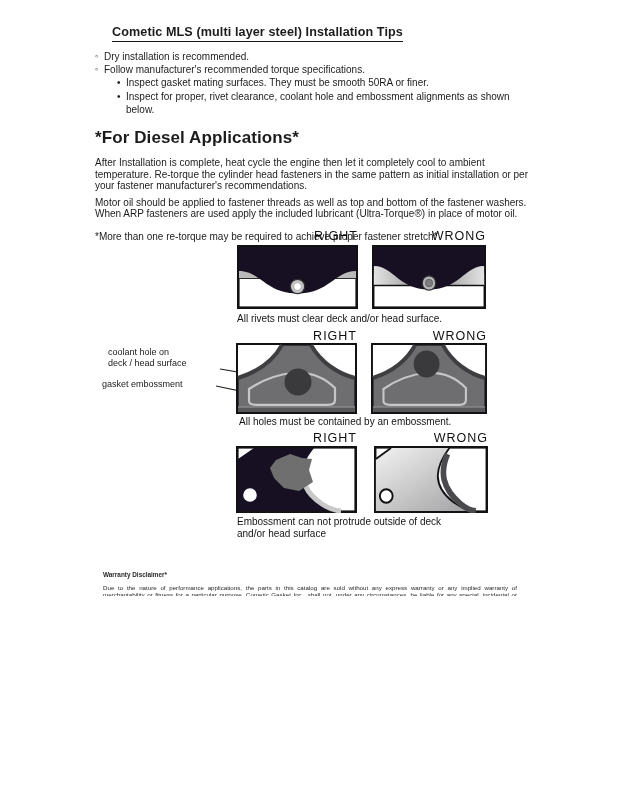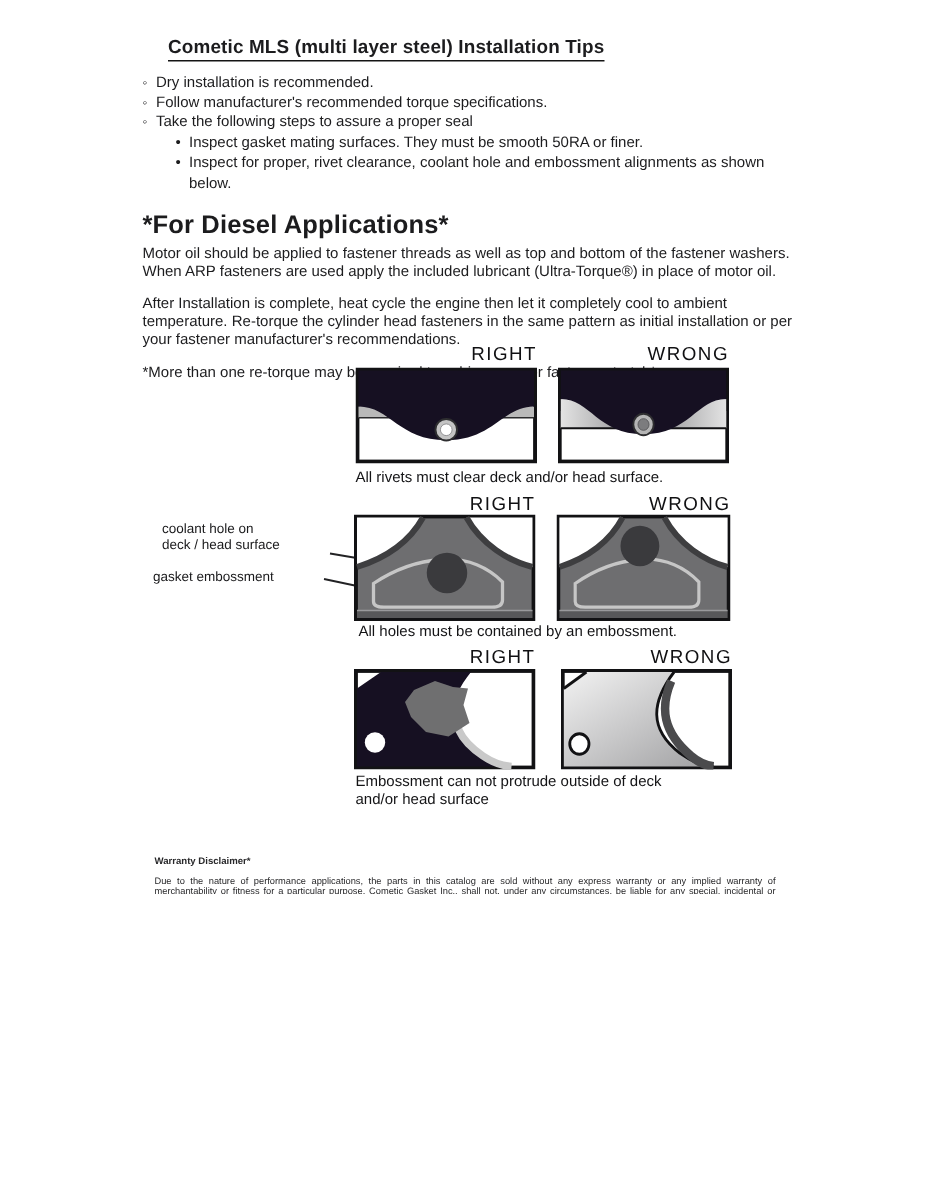--- a/index.html
+++ b/index.html
@@ -43,27 +43,26 @@
 
 <div class="page">
 
   <div class="content">
     <div class="title-wrap">
       <h1 class="doc-title">Cometic MLS (multi layer steel) Installation Tips</h1>
     </div>
     <ul class="tips">
       <li>Dry installation is recommended.</li>
       <li>Follow manufacturer's recommended torque specifications.</li>
-      <li>Take the following steps to assure a proper seal</li>
       <li class="sub">Inspect gasket mating surfaces.  They must be smooth 50RA or finer.</li>
       <li class="sub">Inspect for proper, rivet clearance, coolant hole and embossment alignments as shown below.</li>
     </ul>
     <h2 class="diesel-heading">*For Diesel Applications*</h2>
+    <p class="para second">After Installation is complete, heat cycle the engine then let it completely cool to ambient temperature. Re-torque the cylinder head fasteners in the same pattern as initial installation or per your fastener manufacturer's recommendations.</p>
     <p class="para">Motor oil should be applied to fastener threads as well as top and bottom of the fastener washers. When ARP fasteners are used apply the included lubricant (Ultra-Torque®) in place of motor oil.</p>
-    <p class="para second">After Installation is complete, heat cycle the engine then let it completely cool to ambient temperature. Re-torque the cylinder head fasteners in the same pattern as initial installation or per your fastener manufacturer's recommendations.</p>
     <p class="note">*More than one re-torque may be required to achieve proper fastener stretch*</p>
   </div>
 
   <div class="fig-label" style="left:237px;top:229px;width:121px;">RIGHT</div>
   <div class="fig-label" style="left:372px;top:229px;width:114px;">WRONG</div>
 
   <div class="diag" style="left:237px;top:245px;">
     <svg width="121" height="64" viewBox="0 0 121 64">
       <rect x="1.3" y="1.3" width="118.4" height="61.4" fill="#ffffff" stroke="#121214" stroke-width="2.6"></rect>
       <path d="M2,26 C16,26 27,29 41,33.5 L2,33.5 Z" fill="#b9b9b9"></path>

